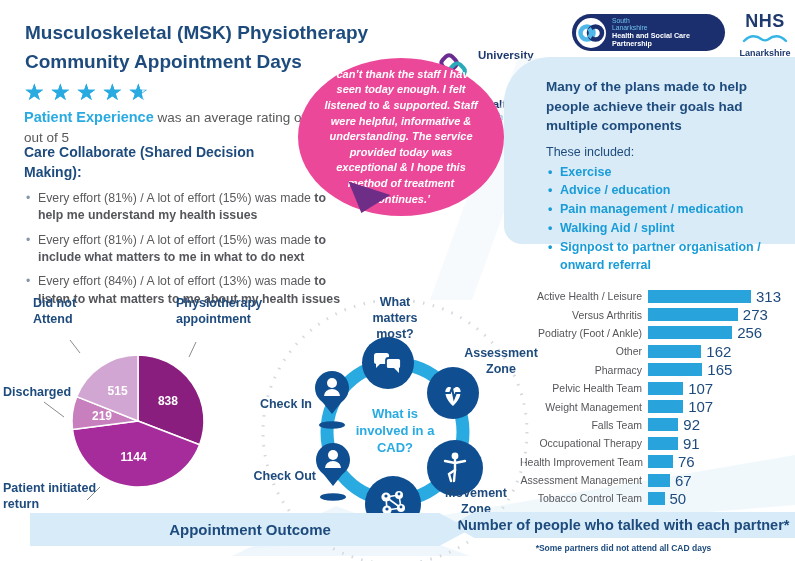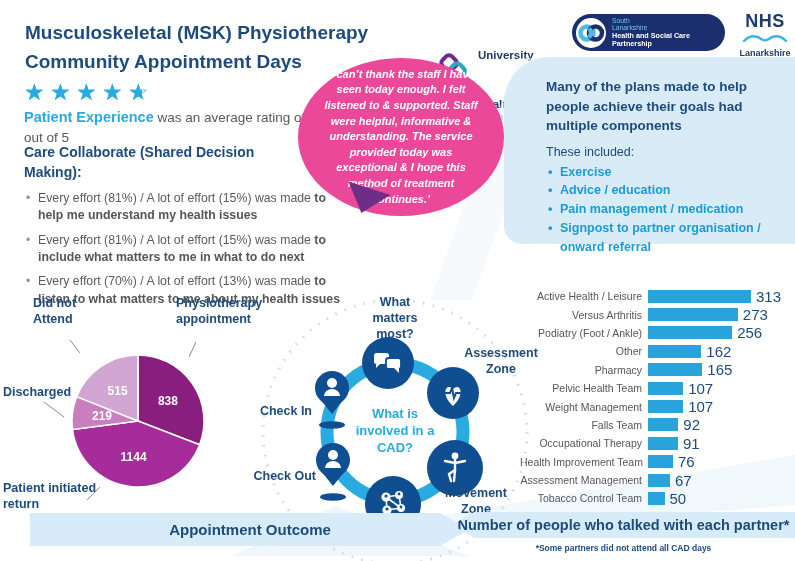--- a/index.html
+++ b/index.html
@@ -142,35 +142,36 @@
 <div class="stars"><span class="star"><span class="star-base">☆</span><span class="star-over" style="width:100%">★</span></span><span class="star"><span class="star-base">☆</span><span class="star-over" style="width:100%">★</span></span><span class="star"><span class="star-base">☆</span><span class="star-over" style="width:100%">★</span></span><span class="star"><span class="star-base">☆</span><span class="star-over" style="width:100%">★</span></span><span class="star"><span class="star-base">☆</span><span class="star-over" style="width:59.999999999999964%">★</span></span></div>
 <div class="rating">
   <span class="pe">Patient Experience</span><span> was an average rating of 4.7 out of 5</span>
 </div>
 
 <div class="care">
   <h3>Care Collaborate (Shared Decision Making):</h3>
   <ul>
         <li><span>Every effort (81%) / A lot of effort (15%) was made </span><b>to help me understand my health issues</b></li>
         <li><span>Every effort (81%) / A lot of effort (15%) was made </span><b>to include what matters to me in what to do next</b></li>
-        <li><span>Every effort (70%) / A lot of effort (13%) was made </span><b>to listen to what matters to me about my health issues</b></li>
+        <li><span>Every effort (84%) / A lot of effort (13%) was made </span><b>to listen to what matters to me about my health issues</b></li>
       </ul>
 </div>
 
 <div class="bubble">
   <p>‘I can’t thank the staff I have seen today enough. I felt listened to &amp; supported. Staff were helpful, informative &amp; understanding. The service provided today was exceptional &amp; I hope this method of treatment continues.’</p>
 </div>
 
 <div class="panel">
   <h3>Many of the plans made to help people achieve their goals had multiple components</h3>
   <div class="sub">These included:</div>
   <ul>
         <li>Exercise</li>
         <li>Advice / education</li>
         <li>Pain management / medication</li>
+        <li>Walking Aid / splint</li>
         <li>Signpost to partner organisation / onward referral</li>
       </ul>
 </div>
 
 <svg class="pie-svg" width="262" height="230">
   <g id="pie-slices">
         <path d="M138 131 L138.0 65.0 A66 66 0 0 1 199.6 154.7 Z" fill="#8a1e7e" stroke="#fff" stroke-width="1.5" stroke-linejoin="round"></path>
         <text x="167.9" y="114.5" text-anchor="middle" fill="#ffffff" font-size="12" font-weight="bold">838</text>
         <path d="M138 131 L199.6 154.7 A66 66 0 0 1 72.5 139.4 Z" fill="#a62c9b" stroke="#fff" stroke-width="1.5" stroke-linejoin="round"></path>
         <text x="133.6" y="171.0" text-anchor="middle" fill="#ffffff" font-size="12" font-weight="bold">1144</text>
@@ -252,21 +253,21 @@
     <polygon points="81,191 105,191 93,206" fill="#0f4e91"></polygon>
     <circle cx="93" cy="175" r="5" fill="#fff"></circle>
     <path d="M85 188 a8 7 0 0 1 16 0 z" fill="#fff"></path>
   </g>
 </svg>
 
 <div class="cad-label" style="left:358px;top:294px;width:74px;">What matters most?</div>
 <div class="cad-label" style="left:457px;top:345px;width:88px;">Assessment Zone</div>
 <div class="cad-label" style="left:432px;top:485px;width:88px;">Movement Zone</div>
 <div class="cad-label" style="left:352px;top:527px;width:86px;">Partners</div>
-<div class="cad-label" style="left:248px;top:396px;width:64px;text-align:right;margin-top:7px;">Check In</div>
+<div class="cad-label" style="left:248px;top:396px;width:64px;text-align:right;">Check In</div>
 <div class="cad-label" style="left:240px;top:468px;width:76px;text-align:right;">Check Out</div>
 <div class="cad-center">What is involved in a CAD?</div>
 
 <div class="bars">
       <div class="bar-row">
         <div class="bar-label">Active Health / Leisure</div>
         <div class="bar" style="width: 103px; background: rgb(41, 163, 220);"></div>
         <div class="bar-val">313</div>
       </div>
       <div class="bar-row">

